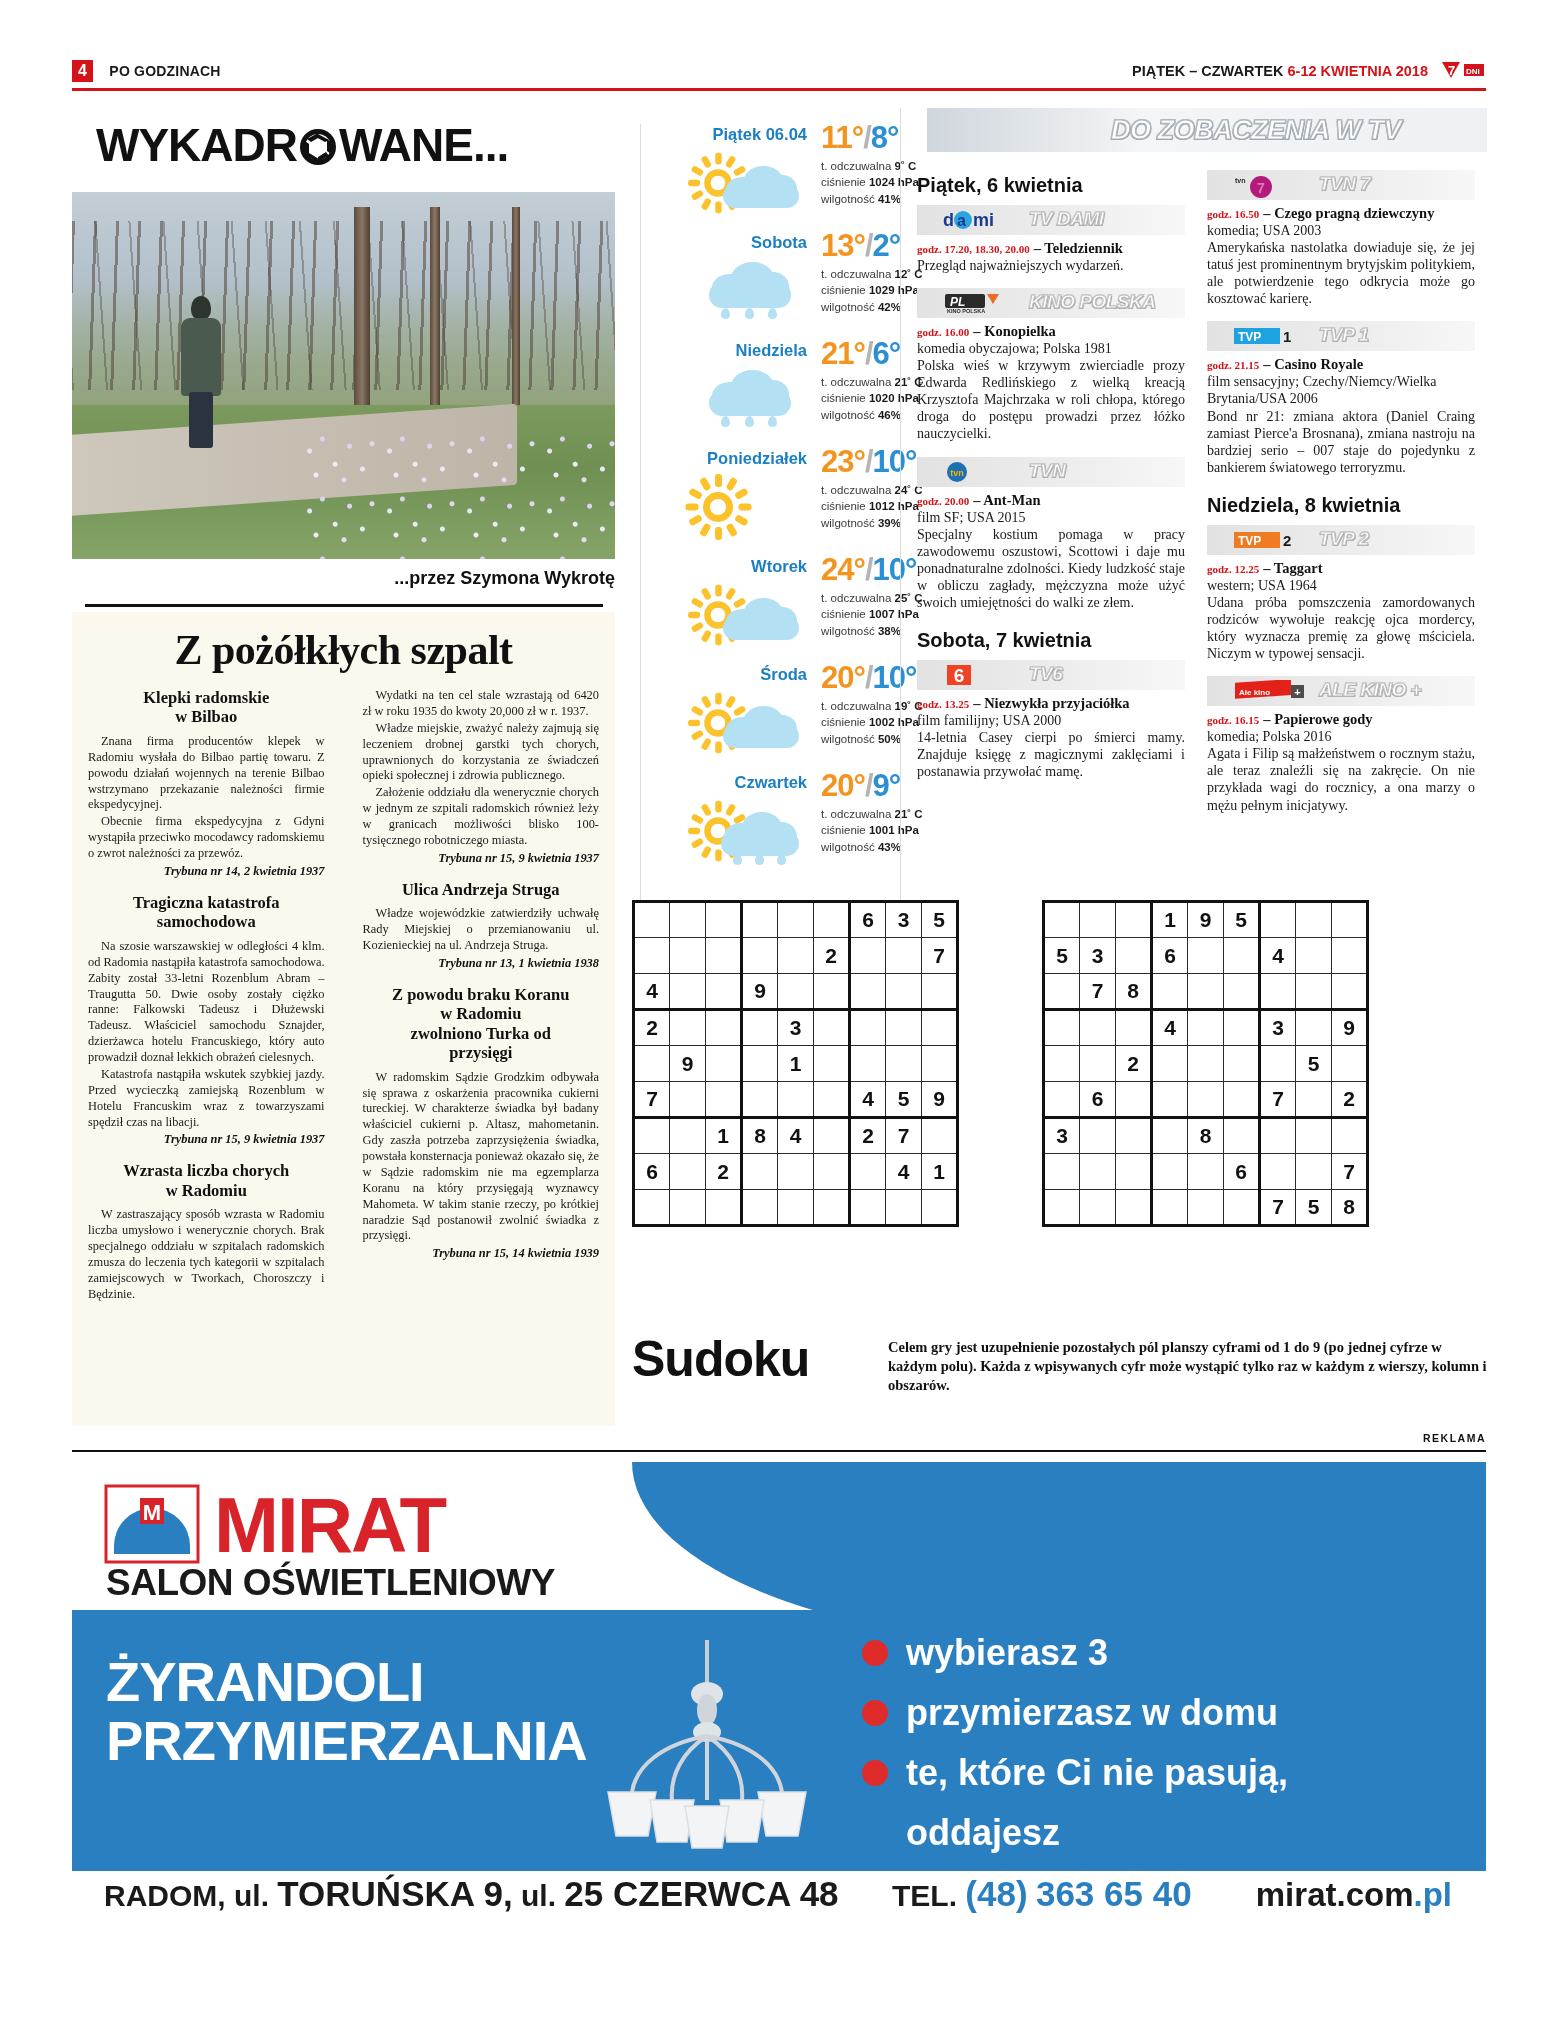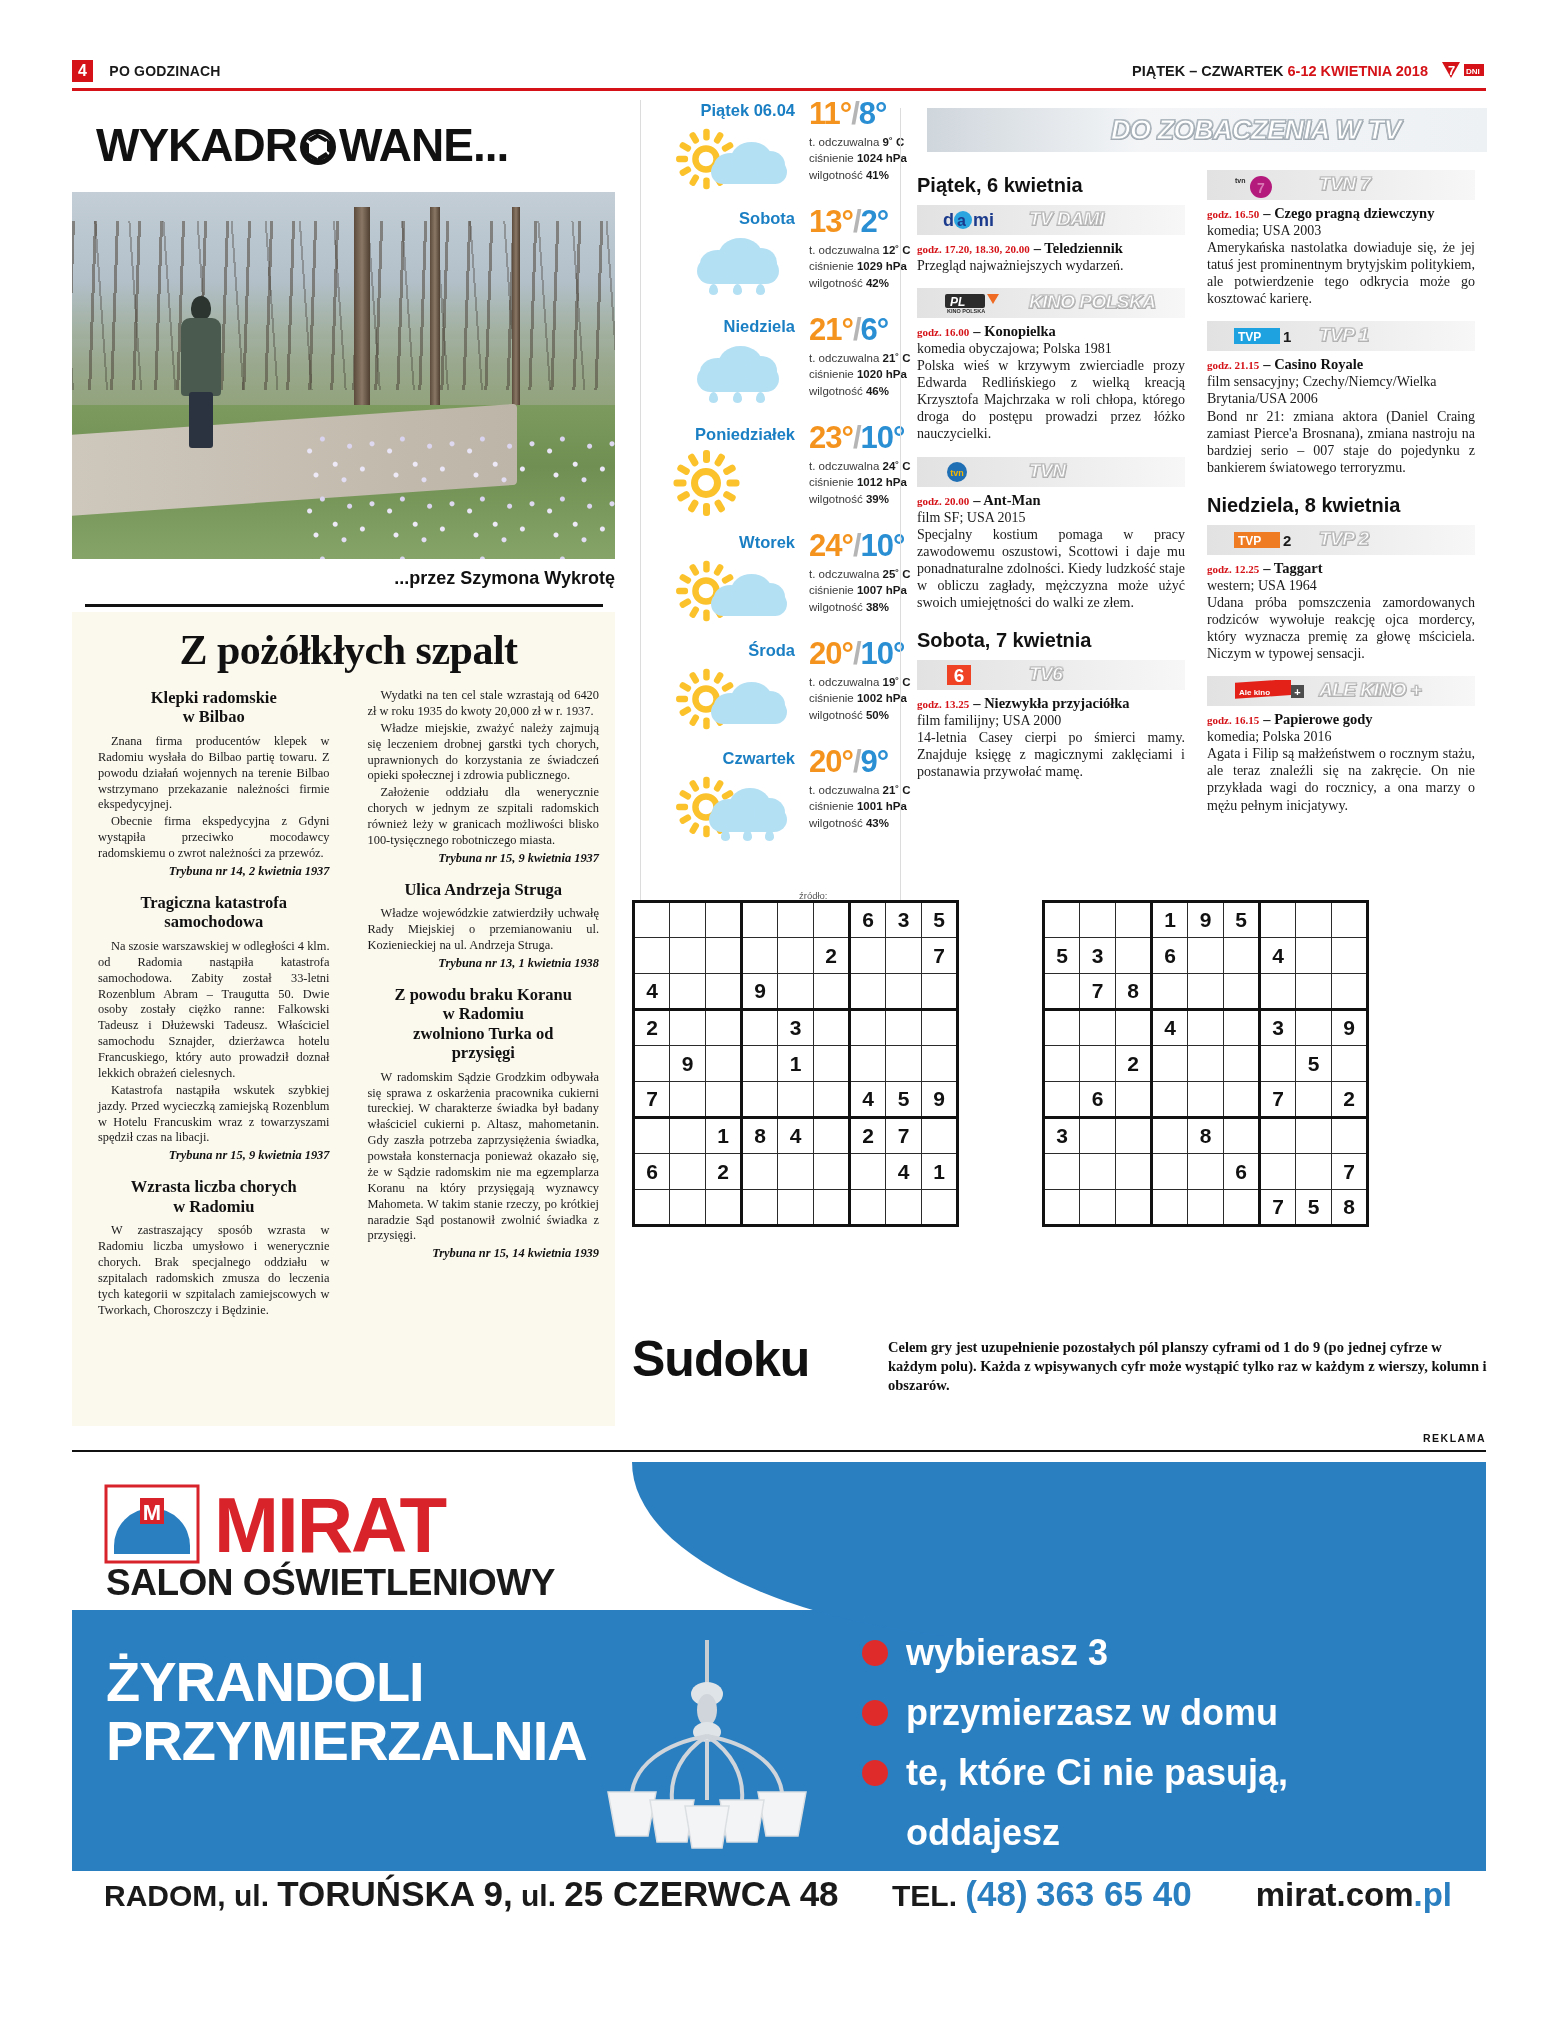--- a/index.html
+++ b/index.html
@@ -98,21 +98,20 @@
     font-weight: bold; font-size: 18px; color: #111;
   }
   .byline-rule {
     position: absolute; left: 85px; top: 604px; width: 518px; height: 3px; background: #111;
   }
 
   
   .szpalt {
     position: absolute; left: 72px; top: 612px; width: 543px; height: 814px;
     background: #fbf8ee;
-    padding-left: 10px;
   }
   .szpalt-title {
     font-family: "Liberation Serif", serif; font-weight: bold; font-size: 42px;
     text-align: center; color: #111; padding-top: 14px; letter-spacing: -.5px;
   }
   .szpalt-cols {
     display: flex; gap: 38px; padding: 10px 16px 0 16px;
     font-family: Liberation Serif, serif;
   }
   .szpalt-col { width: 240px; }
@@ -125,23 +124,23 @@
     font-size: 12.4px; line-height: 1.28; text-align: justify; color: #1a1a1a;
     text-indent: 13px; margin-bottom: 1px;
   }
   .art-src {
     font-size: 12.4px; font-weight: bold; font-style: italic; text-align: right;
     color: #111; margin-top: 2px;
   }
 
   
   .weather {
-    position: absolute; left: 640px; top: 100px; width: 250px; height: 805px;
+    position: absolute; left: 640px; top: 124px; width: 250px; height: 805px;
     border-left: 1.5px solid #dcdcdc;
-    padding-left: 10px;
+    padding-left: 22px;
   }
   .wday { position: relative; height: 108px; }
   .wday-name {
     font-weight: bold; font-size: 16.5px; color: #1b7fc4; text-align: right;
     width: 148px; padding-right: 4px; padding-top: 1px;
   }
   .wtemps {
     position: absolute; left: 158px; top: -4px; font-weight: bold; font-size: 31px;
     white-space: nowrap; letter-spacing: -1px;
   }

